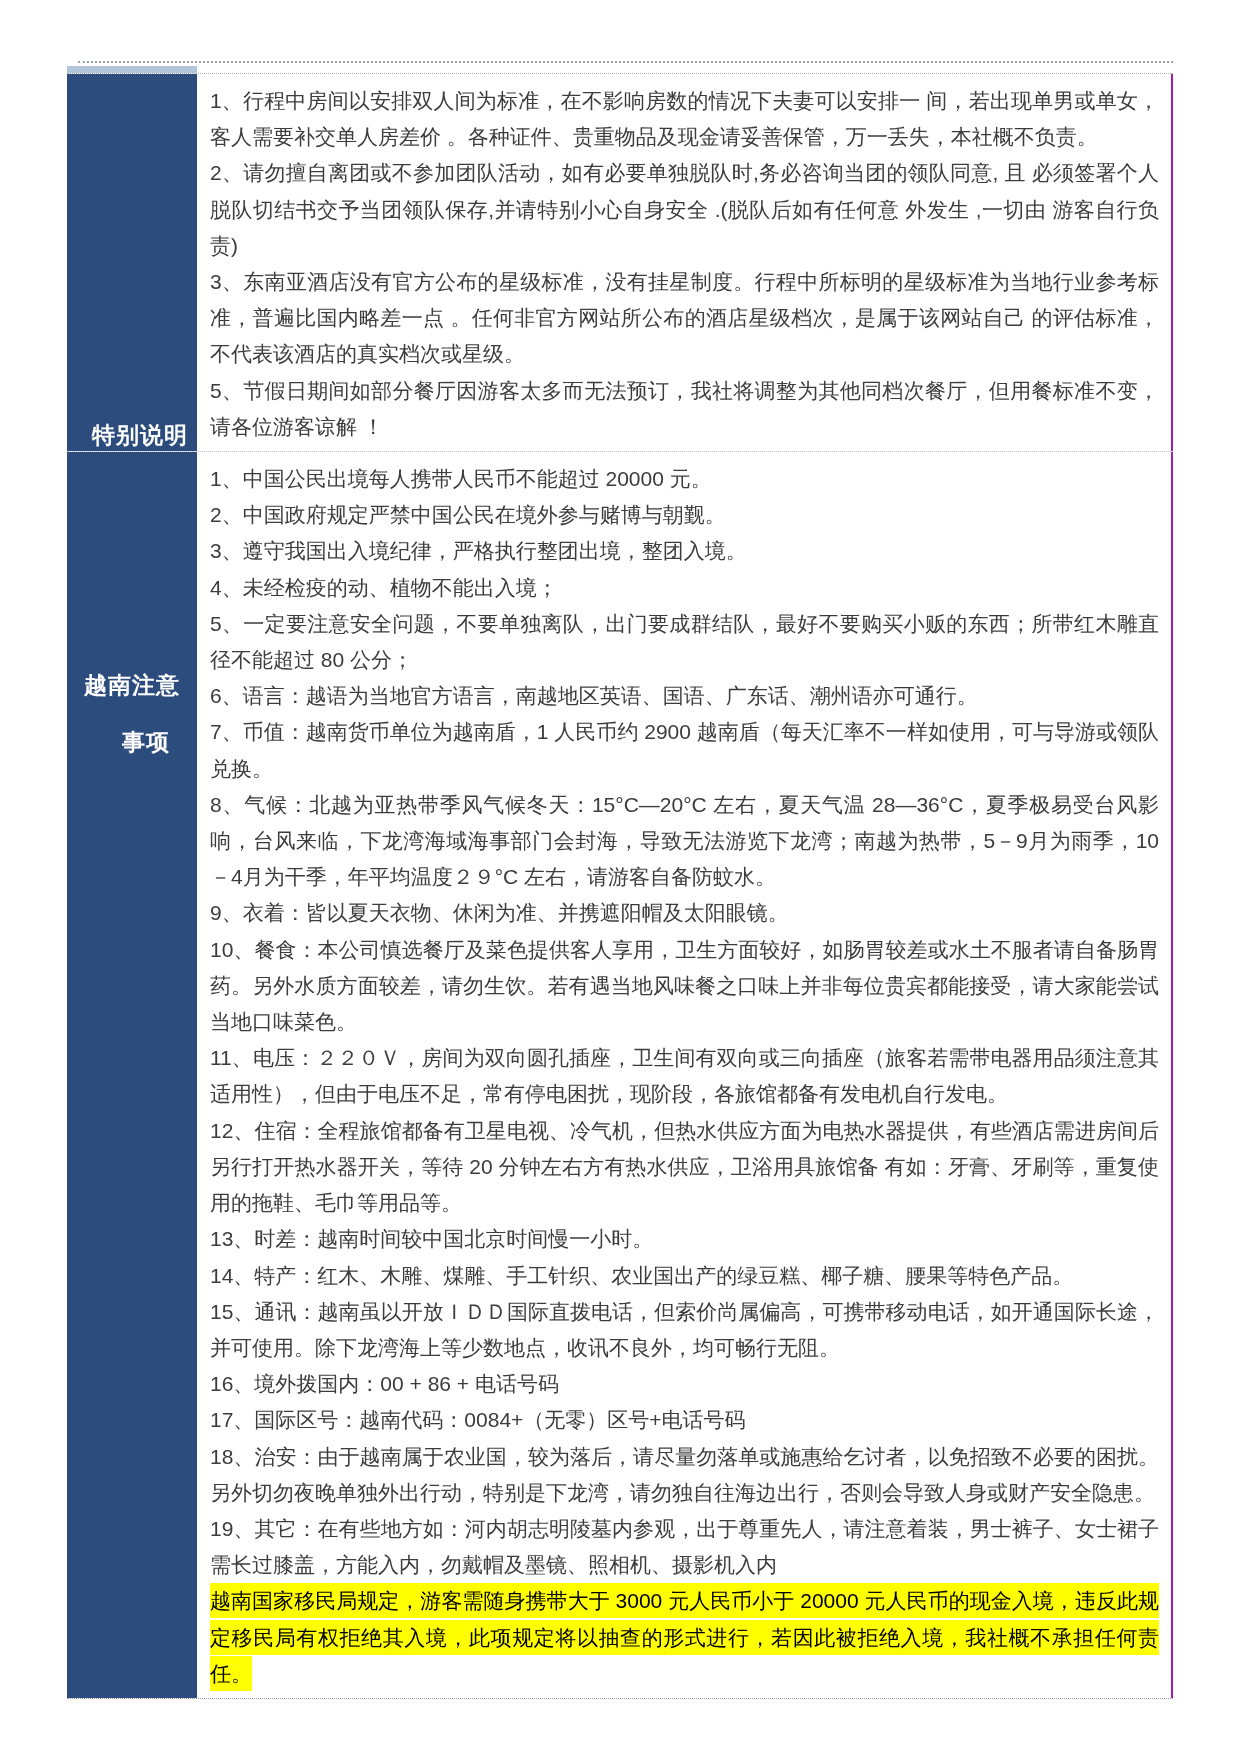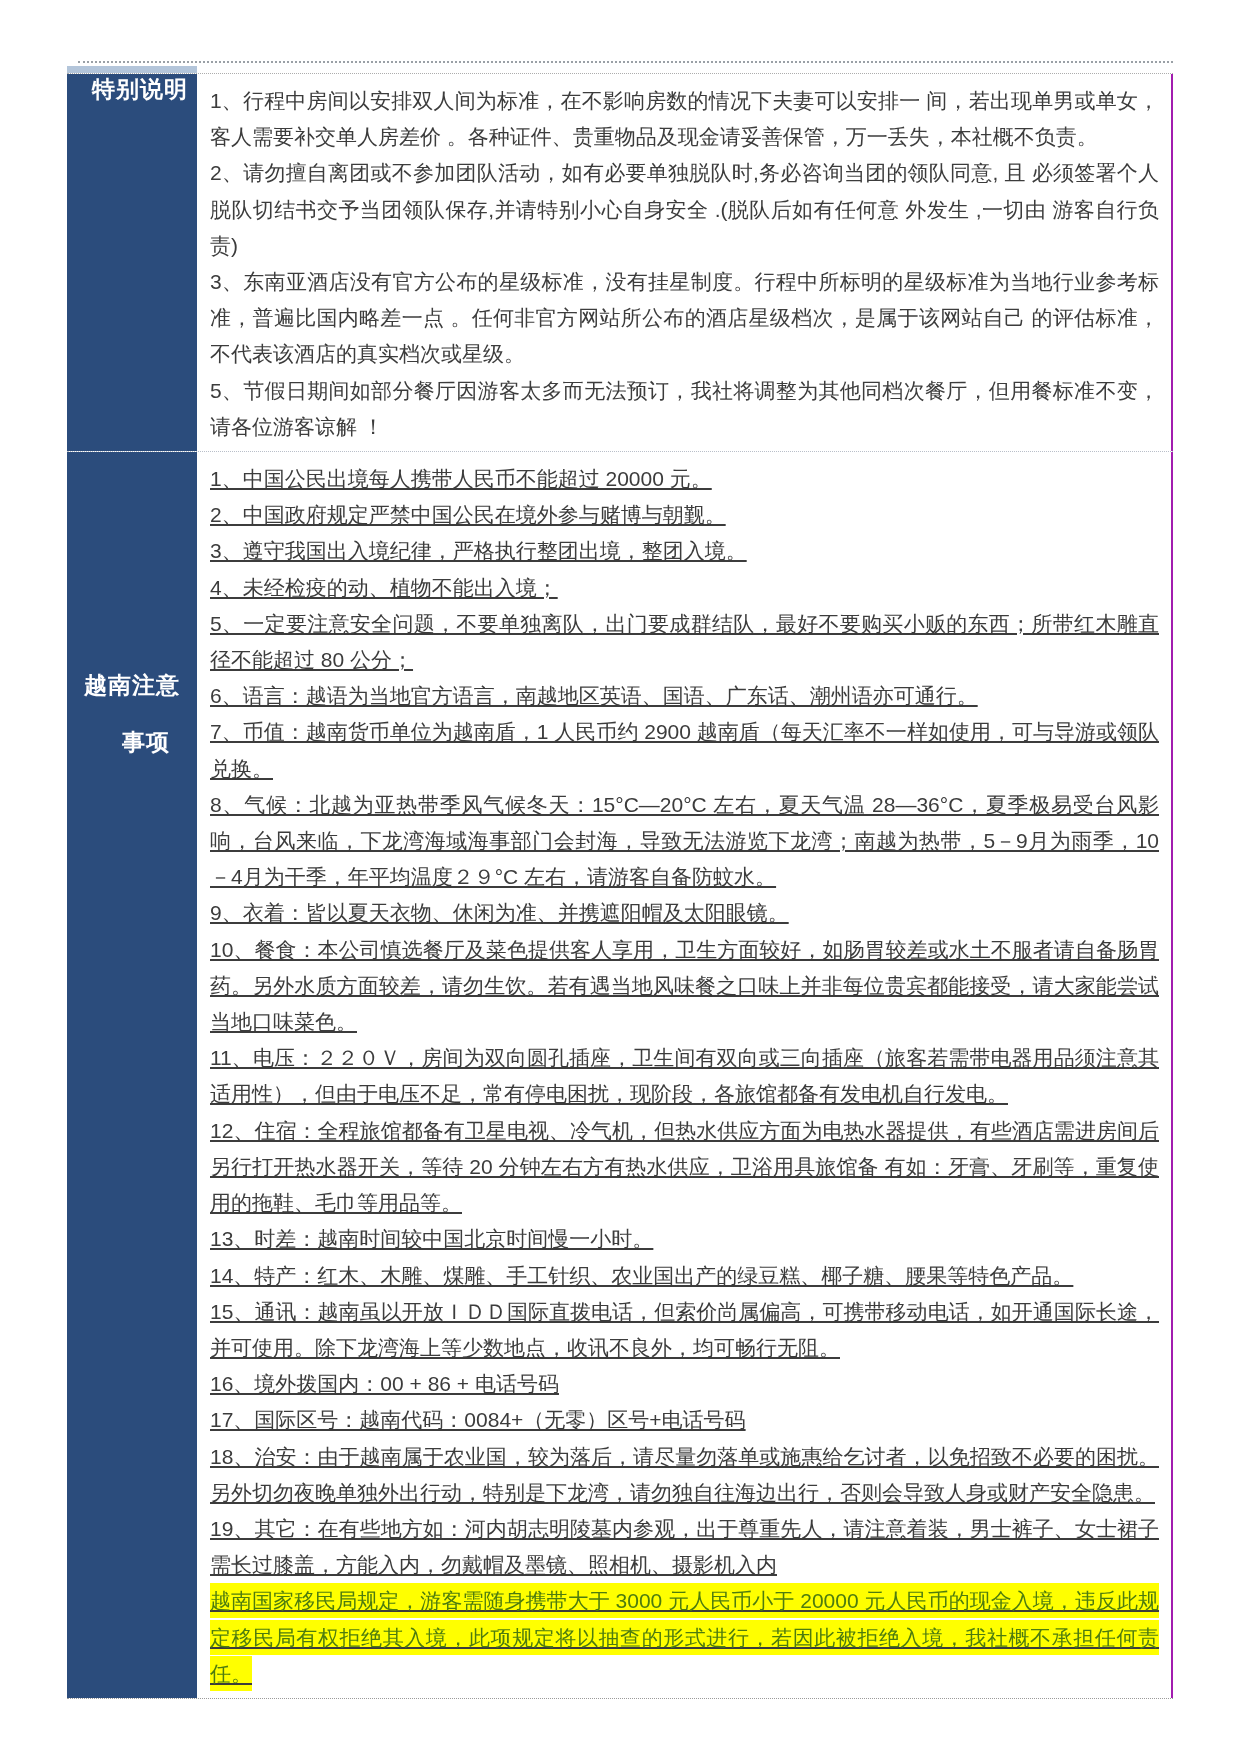--- a/index.html
+++ b/index.html
@@ -15,37 +15,37 @@
     position:absolute; left:67px; top:73px; width:1106px;
     border-top:1px dotted #adadad; border-bottom:1px dotted #9a9a9a;
   }
   .row { display:flex; align-items:stretch; }
   .row + .row { border-top:1px dotted #b9bfc9; }
 
   .cell-header {
     flex:0 0 130px; width:130px; background:#2b4c7c; color:#ffffff;
     font-weight:bold; font-size:23px; letter-spacing:1px;
   }
-  .row-special .cell-header { display:flex; align-items:flex-start; justify-content:center;padding-left:16px; }
+  .row-special .cell-header { display:flex; align-items:flex-end; justify-content:center;padding-left:16px; }
   .row-vietnam .cell-header { text-align:center; padding-top:218px; }
   .header-line2 { margin-top:26px;padding-left:28px; }
 
   .cell-content {
     flex:1; background:#ffffff; border-right:2px solid #a21caf;
     padding:9px 12px 6px 13px;
     font-size:21px; line-height:36.2px; color:#3c3c3c;
     text-align:justify; text-justify:inter-ideograph;
   }
   .row-special .cell-content { min-height:352px; }
-  .row-vietnam .cell-content { min-height:1193px;text-decoration:underline; }
+  .row-vietnam .cell-content { min-height:1193px; }
 
   .notice-item { margin:0; }
   .highlight-para { margin:0; }
   .highlight-text {
-    background:#ffff00; color:#4d7c0f;
+    background:#ffff00; color:#000000;
     padding:6px 0;
     -webkit-box-decoration-break:clone; box-decoration-break:clone;
   }
 </style>
 </head>
 <body>
 
 <div class="prev-row-line"></div>
 <div class="prev-row-sliver"></div>
 

